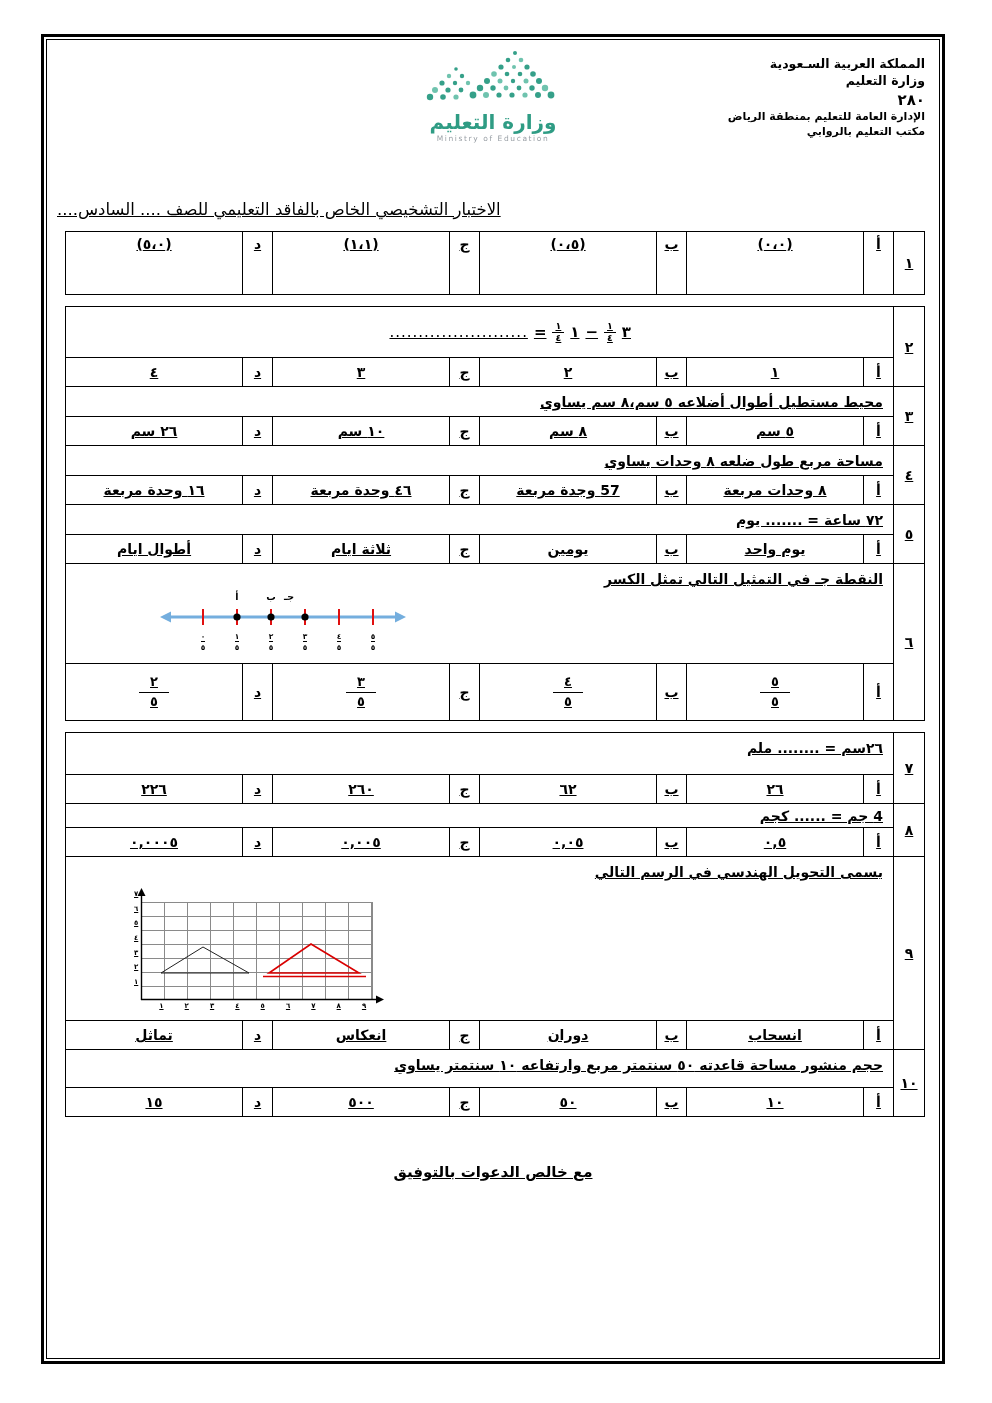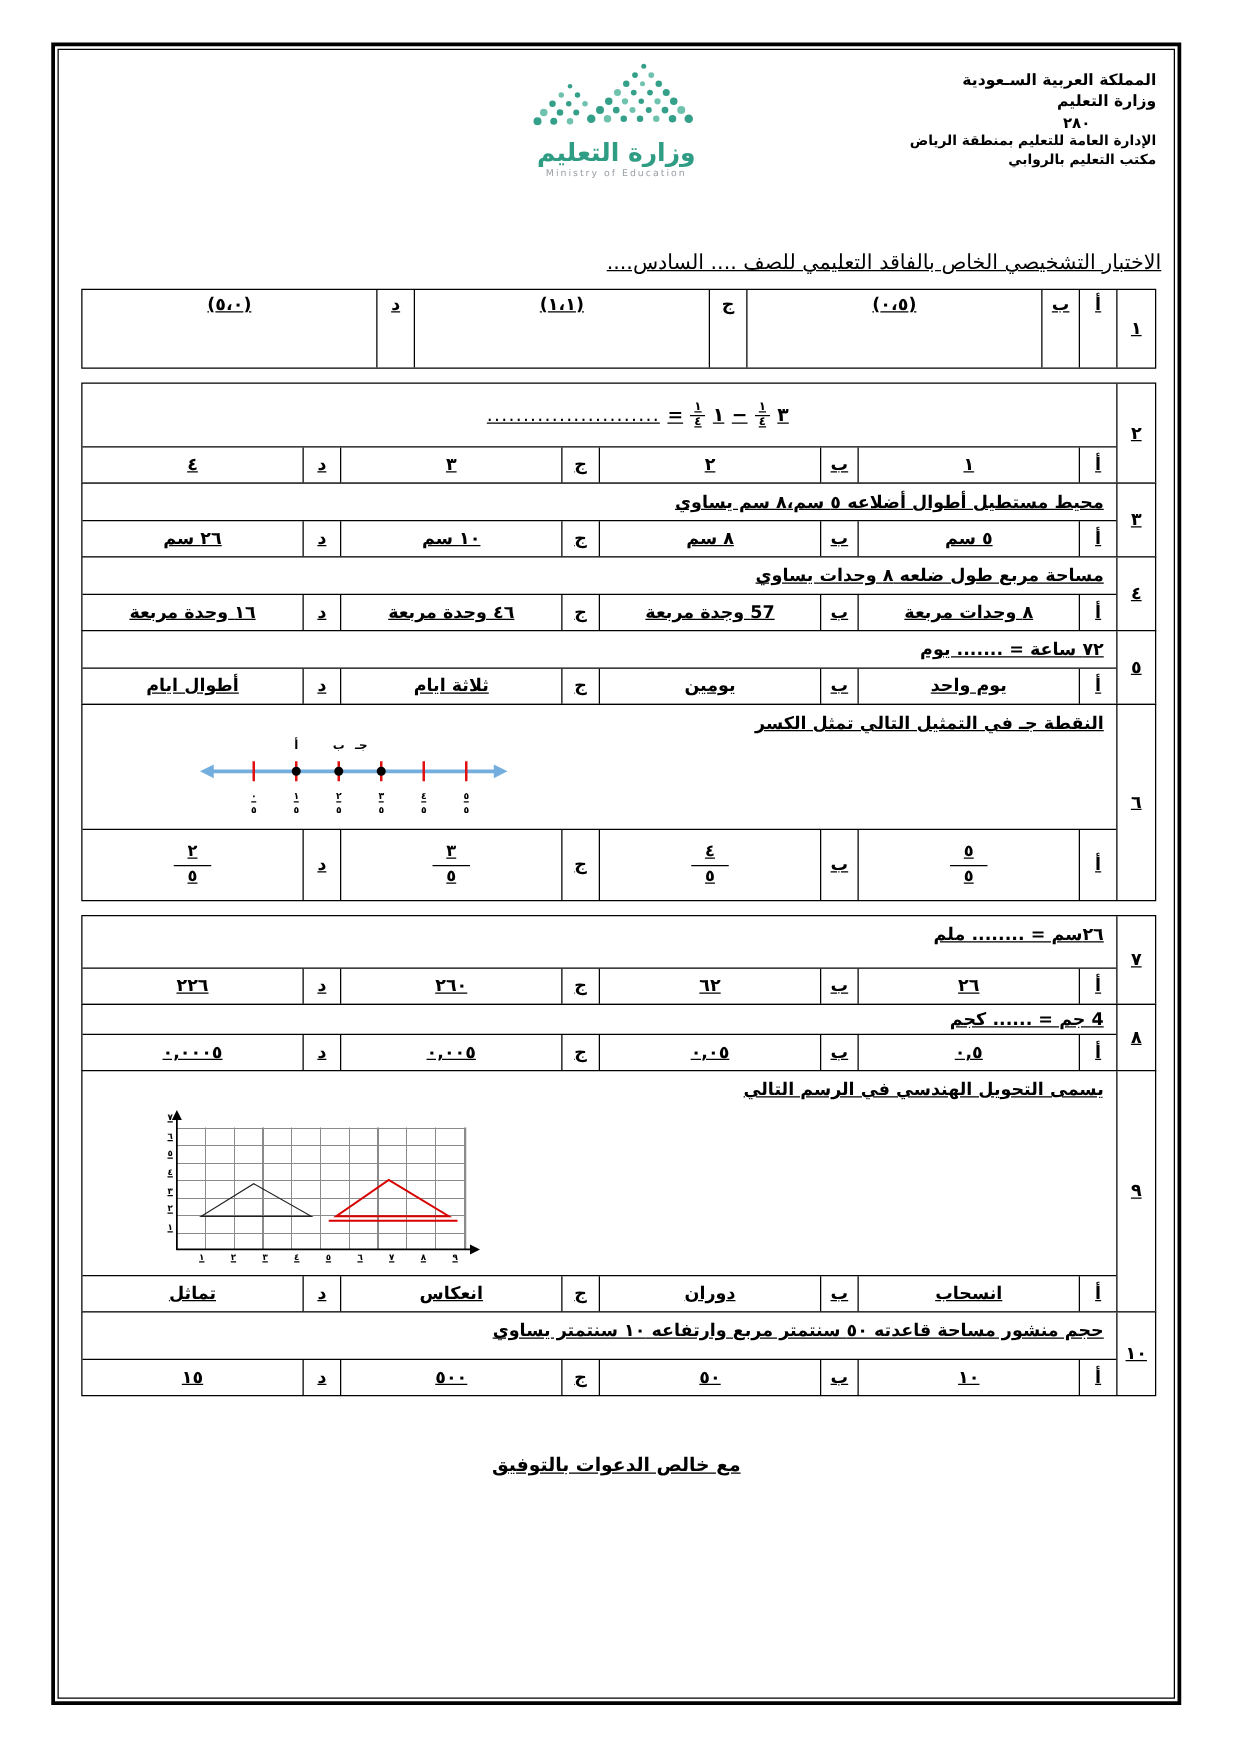--- a/index.html
+++ b/index.html
@@ -7,28 +7,28 @@
     width:992px;height:1403px;background:#fff;position:relative;
     font-family:"DejaVu Sans","Liberation Sans",sans-serif;color:#000;
   }
   .frame{position:absolute;left:41px;top:34px;width:904px;height:1330px;border:3px solid #000;box-sizing:border-box;}
   .frame-inner{position:absolute;inset:2px;border:1px solid #000;padding:6px 10px;box-sizing:border-box;text-decoration:underline;}
 
   
   .header{position:relative;height:128px;}
   .header-right{position:absolute;top:10px;right:4px;direction:rtl;text-align:right;font-weight:bold;line-height:1.35;}
   .h-line1,.h-line2{font-size:12.5px;}
-  .h-num{font-size:12px;padding-left:70px;text-align:center;}
+  .h-num{font-size:15px;padding-left:70px;text-align:right;}
   .h-line4,.h-line5{font-size:11px;}
   .h-line5{padding-left:42px;text-align:right;}
   .logo{position:absolute;left:50%;transform:translateX(-50%);top:2px;width:190px;text-align:center;}
   .logo-wordmark{color:#2f9c84;font-size:20px;font-weight:bold;direction:rtl;line-height:1;margin-top:2px;}
   .logo-sub{color:#9aa0a6;font-size:7.5px;letter-spacing:1.6px;margin-top:2px;}
 
-  .doc-title{direction:rtl;text-align:right;font-size:16.5px;margin-top:26px;}
+  .doc-title{direction:rtl;text-align:left;font-size:16.5px;margin-top:26px;}
 
   
   .questions{margin:13px 4px 0 8px;}
   .qblock{display:flex;direction:rtl;border:1px solid #000;margin-top:-1px;background:#fff;}
   .qblock.mt{margin-top:11px;}
   .qnum{width:30px;border-left:1px solid #000;display:flex;align-items:center;justify-content:center;font-weight:bold;font-size:14px;flex:none;}
   .qmain{flex:1;display:flex;flex-direction:column;min-width:0;}
   .qtitle{border-bottom:1px solid #000;padding:7px 10px 6px;font-size:14px;font-weight:bold;text-align:right;}
   .pad-b18{padding-bottom:18px;}
   .pad-b14{padding-bottom:14px;}
@@ -143,20 +143,21 @@
 
   <div class="doc-title">الاختبار التشخيصي الخاص بالفاقد التعليمي للصف .... السادس....</div>
 
   <div class="questions">
 
     <div class="qblock">
       <div class="qnum">١</div>
       <div class="qmain">
         <div class="arow tall">
           <div class="lcell">أ</div>
+          <div class="acell">(٠،٠)</div>
           <div class="lcell">ب</div>
           <div class="acell">(٠،٥)</div>
           <div class="lcell">ج</div>
           <div class="acell">(١،١)</div>
           <div class="lcell">د</div>
           <div class="acell">(٥،٠)</div>
         </div>
       </div>
     </div>
 

